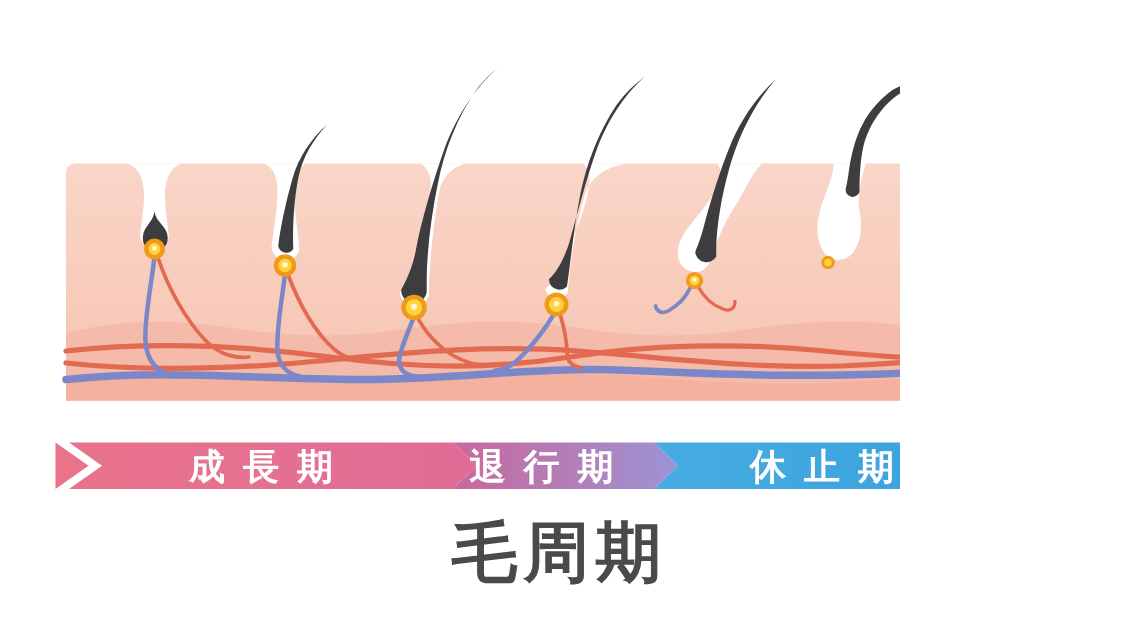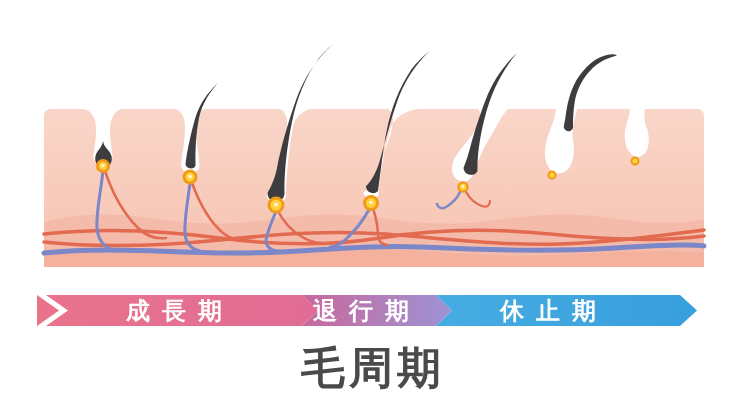--- a/index.html
+++ b/index.html
@@ -1,16 +1,16 @@
 <!DOCTYPE html>
 <html><head>
 <meta charset="utf-8">
 <style>
   html,body{margin:0;padding:0;background:#ffffff;}
-  .stage{position:relative;width:750px;height:414px;background:#ffffff;overflow:hidden;
+  .stage{position:relative;width:600px;height:414px;background:#ffffff;overflow:hidden;
          font-family:"Liberation Sans","DejaVu Sans",sans-serif;}
   svg{position:absolute;left:0;top:0;display:block;}
   
   .canal{fill:#ffffff;}
   .hair{fill:#3d3d40;}
   .vr{stroke:#e26a50;fill:none;stroke-linecap:round;}
   .vb{stroke:#7b87c8;fill:none;stroke-linecap:round;}
   .papilla{fill:#ffd23e;stroke:#f09a1a;}
   .papilla-core{fill:#fff7dd;}
   .banner-label{font-size:24px;font-weight:bold;letter-spacing:12px;fill:#ffffff;}

